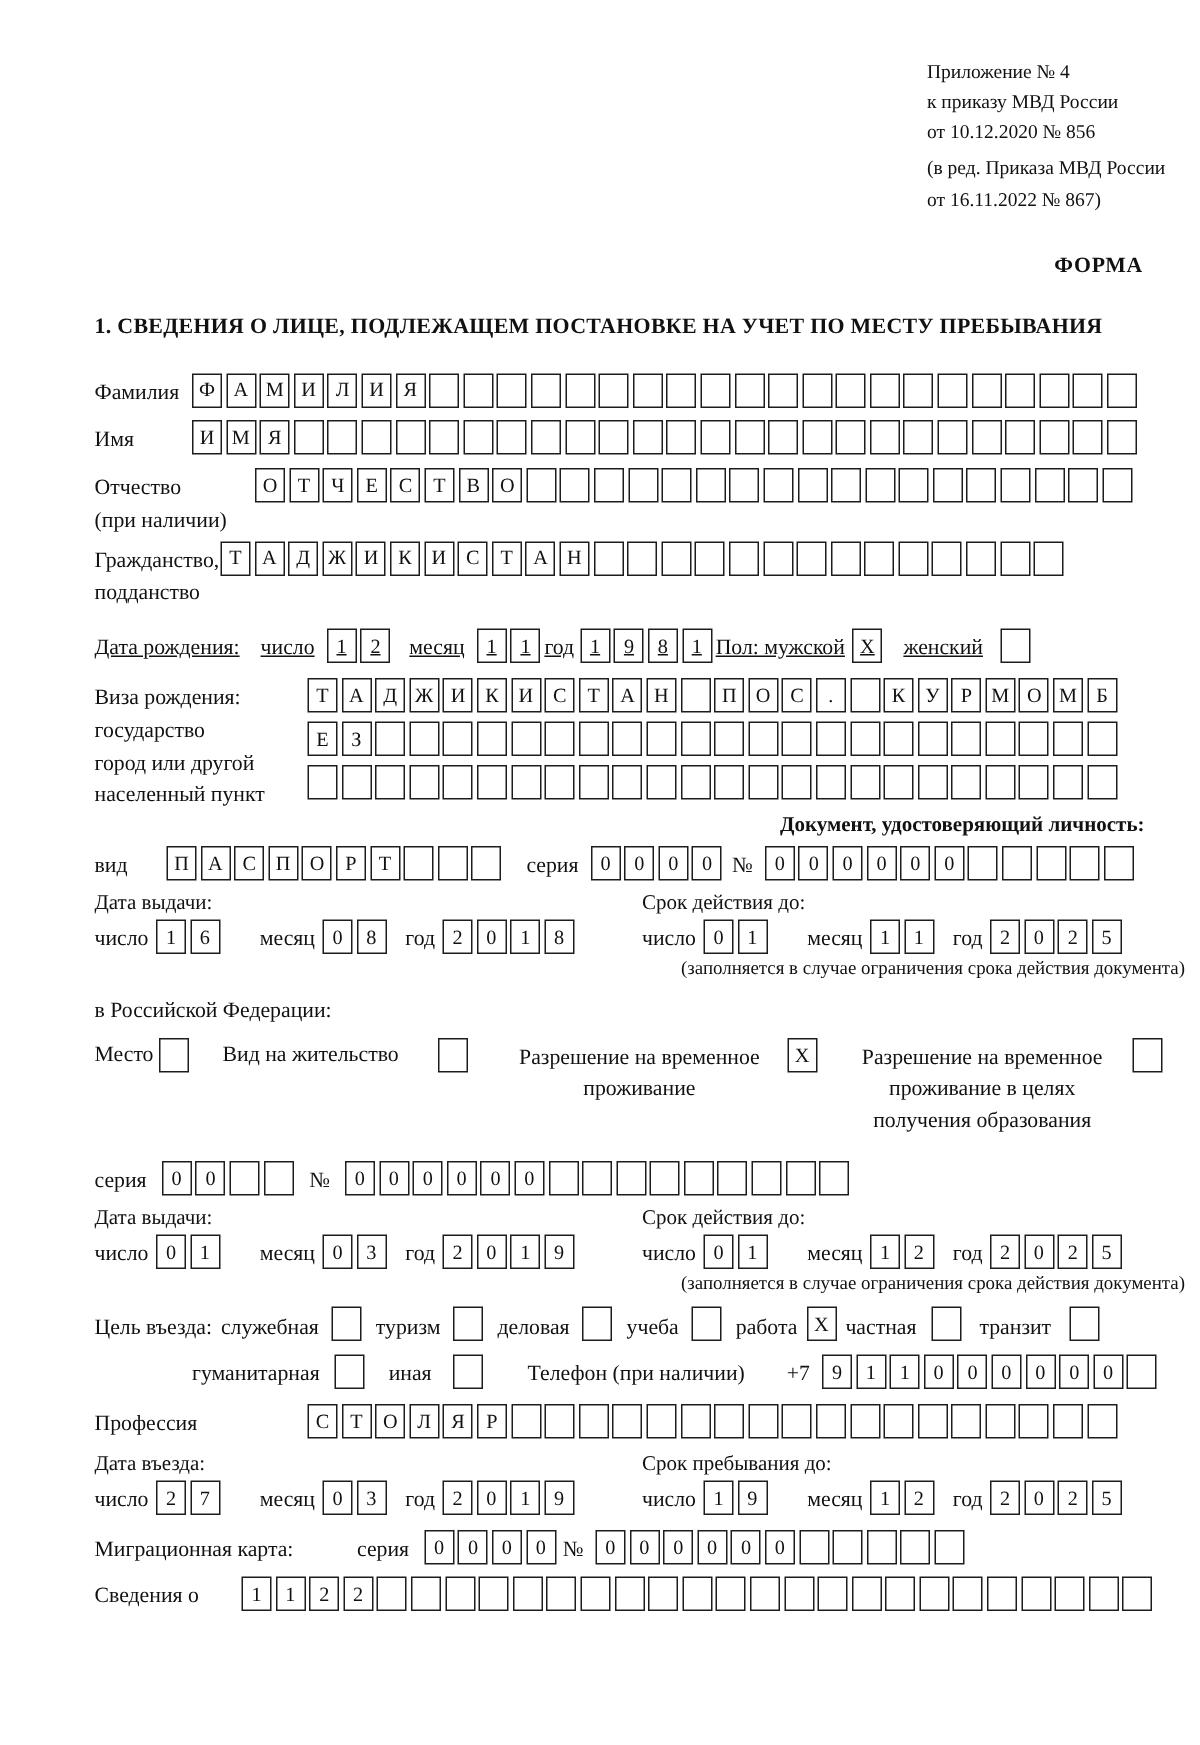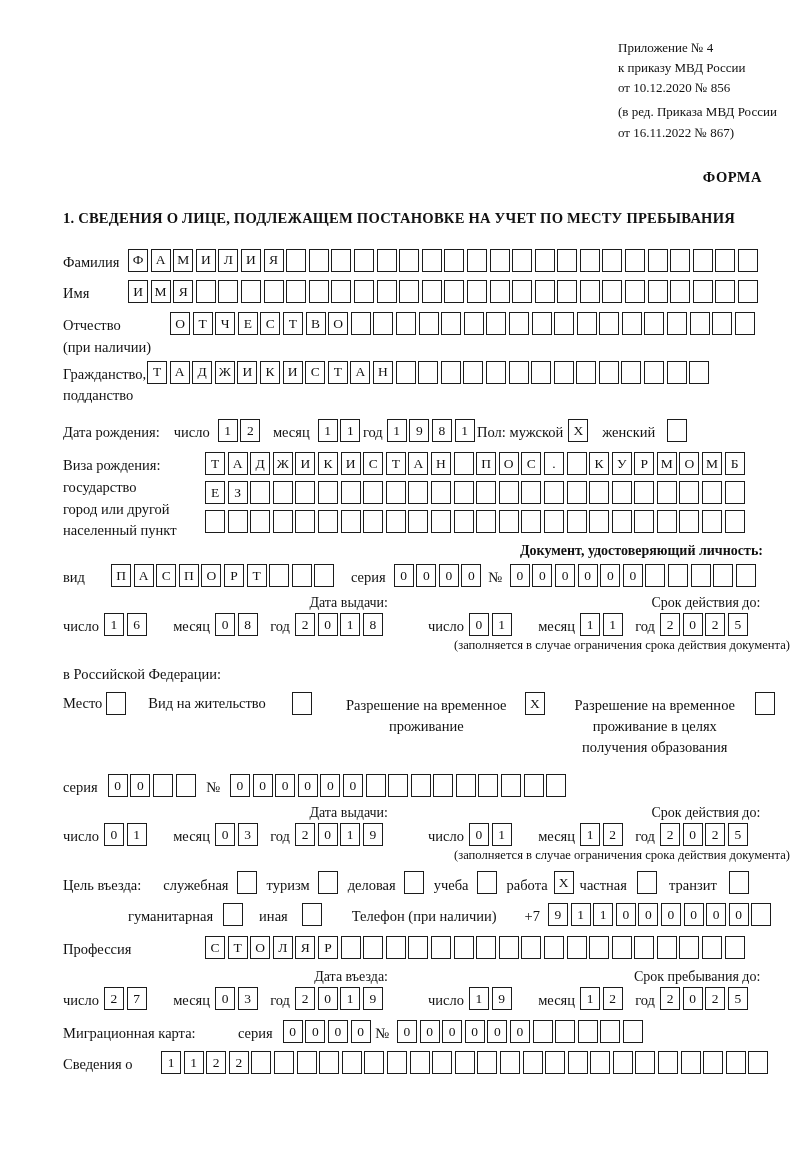--- a/index.html
+++ b/index.html
@@ -27,21 +27,21 @@
   .chk{
     display:inline-flex;align-items:center;justify-content:center;
     width:20px;height:23px;border:1.6px solid #1c1c1c;
     font-size:13.5px;box-sizing:border-box;flex:0 0 auto;background:#fff;
   }
   .inline-label{font-size:14.5px;flex:0 0 auto;padding-top:3px;}
   .stackrows .cells{display:flex;margin-bottom:6px;}
   .center-bold{margin:9px 0 0 63px;text-align:center;font-weight:bold;font-size:14px;width:700px;}
   .dates-row{display:flex;margin-left:63px;margin-top:8px;}
   .date-group{flex:0 0 auto;}
-  .date-title{text-align:right;font-size:14px;margin-bottom:2px;}
+  .date-title{text-align:left;font-size:14px;margin-bottom:2px;}
   .date-line{display:flex;align-items:center;}
   .date-line .inline-label{margin-right:5px;}
   .date-line .cells{margin-right:10px;}
   .date-note{margin:2px 10px 0 0;text-align:right;font-size:12.6px;}
   .para{margin:10px 0 0 63px;font-size:14.5px;line-height:1.6;}
   .optrow{display:flex;align-items:flex-start;margin-left:63px;margin-top:9px;}
   .optrow .opt-label{font-size:14.5px;padding-top:3px;}
   .opt-label.centered{text-align:center;line-height:1.45;}
 </style>
 </head>
@@ -191,21 +191,21 @@
         <span class="cell"></span>
         <span class="cell"></span>
         <span class="cell"></span>
         <span class="cell"></span>
         <span class="cell"></span>
         <span class="cell"></span>
         <span class="cell"></span>
       </span>
   </div>
 
-  <div class="frow" style="margin-top:12px;align-items:center;">
+  <div class="frow" style="margin-top:12px;align-items:center;text-decoration:underline;">
     <span class="inline-label" style="margin-right:14px;">Дата рождения:</span>
     <span class="inline-label" style="margin-right:8px;">число</span>
     <span class="cells">
         <span class="cell">1</span>
         <span class="cell">2</span>
       </span>
     <span class="inline-label" style="margin:0 8px 0 10px;">месяц</span>
     <span class="cells">
         <span class="cell">1</span>
         <span class="cell">1</span>
@@ -492,21 +492,21 @@
             <span class="cell">2</span>
             <span class="cell">5</span>
           </span>
       </div>
     </div>
   </div>
   <div class="date-note">(заполняется в случае ограничения срока действия документа)</div>
 
   <div class="optrow" style="margin-top:8px;align-items:flex-end;">
     <span class="opt-label">Цель въезда:</span>
-    <span class="opt-label" style="margin-left:22px;">служебная</span>
+    <span class="opt-label" style="margin-left:6px;">служебная</span>
     <span class="chk" style="margin-left:8px;"></span>
     <span class="opt-label" style="margin-left:10px;">туризм</span>
     <span class="chk" style="margin-left:8px;"></span>
     <span class="opt-label" style="margin-left:10px;">деловая</span>
     <span class="chk" style="margin-left:8px;"></span>
     <span class="opt-label" style="margin-left:10px;">учеба</span>
     <span class="chk" style="margin-left:8px;"></span>
     <span class="opt-label" style="margin-left:10px;">работа</span>
     <span class="chk" style="margin-left:6px;">X</span>
     <span class="opt-label" style="margin-left:6px;">частная</span>

